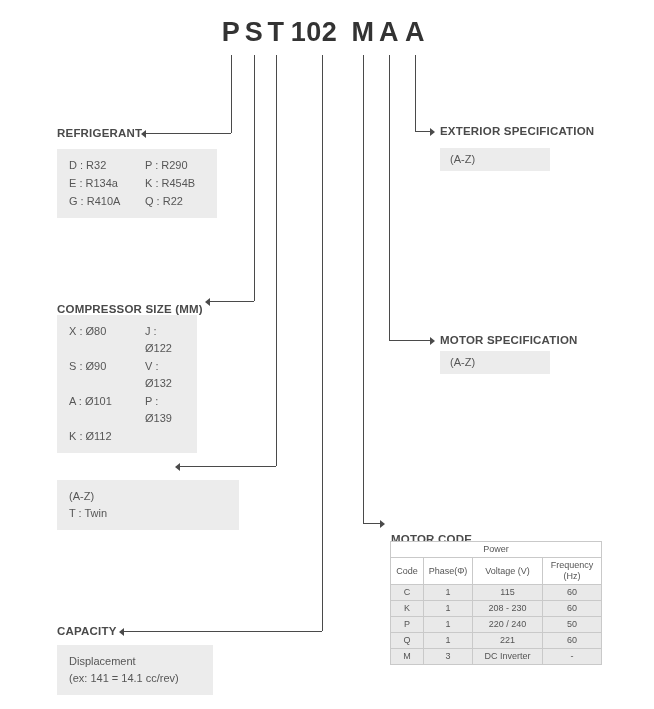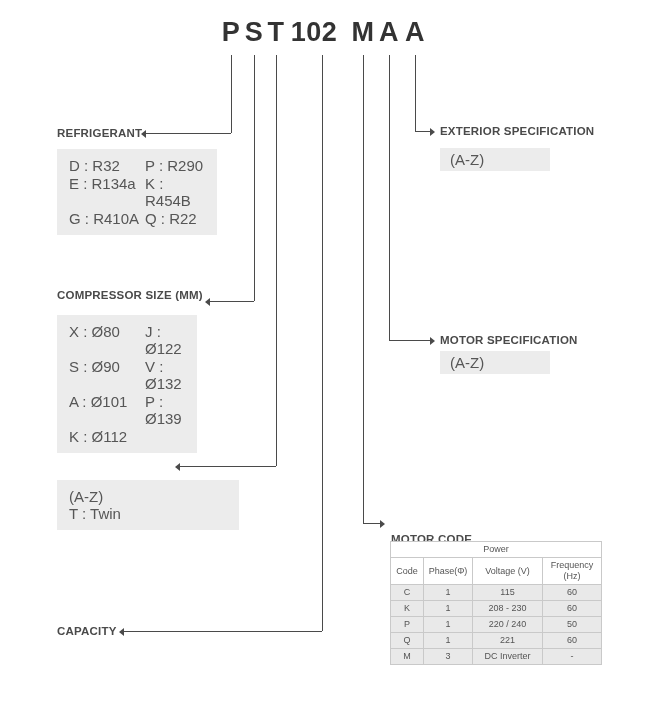--- a/index.html
+++ b/index.html
@@ -20,21 +20,21 @@
   .hline{position:absolute;height:1px;background:var(--line);}
   .arrow{position:absolute;width:0;height:0;border-top:4px solid transparent;border-bottom:4px solid transparent;}
   .arrow.left{border-right:5px solid var(--line);}
   .arrow.right{border-left:5px solid var(--line);}
   .seclabel{
     position:absolute;font-size:11.5px;font-weight:700;color:var(--label);
     letter-spacing:0.2px;line-height:14px;white-space:nowrap;
   }
   .box{
     position:absolute;background:var(--box-bg);color:var(--box-text);
-    font-size:15px;line-height:17px;padding:8px 12px;
+    font-size:11px;line-height:17px;padding:8px 12px;
   }
   .grid2{display:grid;grid-template-columns:76px 1fr;row-gap:1px;}
   .rowflex{display:flex;gap:18px;}
   .small-box{padding:4px 10px;line-height:15px;width:110px;}
   table.motor{
     position:absolute;left:390px;top:541px;width:211px;border-collapse:collapse;
     font-size:9px;color:#555;table-layout:fixed;
   }
   table.motor td{
     border:1px solid var(--table-border);text-align:center;padding:2px 2px;
@@ -74,21 +74,21 @@
 
   <div class="arrow left" style="left:141px;top:130px"></div>
   <div class="arrow left" style="left:205px;top:298px"></div>
   <div class="arrow left" style="left:175px;top:463px"></div>
   <div class="arrow left" style="left:119px;top:628px"></div>
   <div class="arrow right" style="left:380px;top:520px"></div>
   <div class="arrow right" style="left:430px;top:337px"></div>
   <div class="arrow right" style="left:430px;top:128px"></div>
 
   <div class="seclabel" style="left:57px;top:126px">REFRIGERANT</div>
-  <div class="seclabel" style="left:57px;top:288px">COMPRESSOR SIZE (MM)</div>
+  <div class="seclabel" style="left:57px;top:302px">COMPRESSOR SIZE (MM)</div>
   <div class="seclabel" style="left:57px;top:480px">GENERATION CODE</div>
   <div class="seclabel" style="left:57px;top:624px">CAPACITY</div>
   <div class="seclabel" style="left:391px;top:532px">MOTOR CODE</div>
   <div class="seclabel" style="left:440px;top:124px">EXTERIOR SPECIFICATION</div>
   <div class="seclabel" style="left:440px;top:333px">MOTOR SPECIFICATION</div>
 
   <div class="box grid2" style="left:57px;top:149px;width:160px">
     <span>D : R32</span>
     <span>P : R290</span>
     <span>E : R134a</span>
@@ -106,20 +106,24 @@
     <span>P : Ø139</span>
     <span>K : Ø112</span>
     <span></span>
   </div>
 
   <div class="box" style="left:57px;top:480px;width:182px">
     <div>(A-Z)</div>
     <div>T : Twin</div>
   </div>
 
+  <div class="box" style="left:57px;top:645px;width:156px">
+    <div>Displacement</div>
+    <div>(ex: 141 = 14.1 cc/rev)</div>
+  </div>
 
   <div class="box small-box" style="left:440px;top:148px">
     <span>(A-Z)</span>
   </div>
 
   <div class="box small-box" style="left:440px;top:351px">
     <span>(A-Z)</span>
   </div>
 
   <table class="motor">

